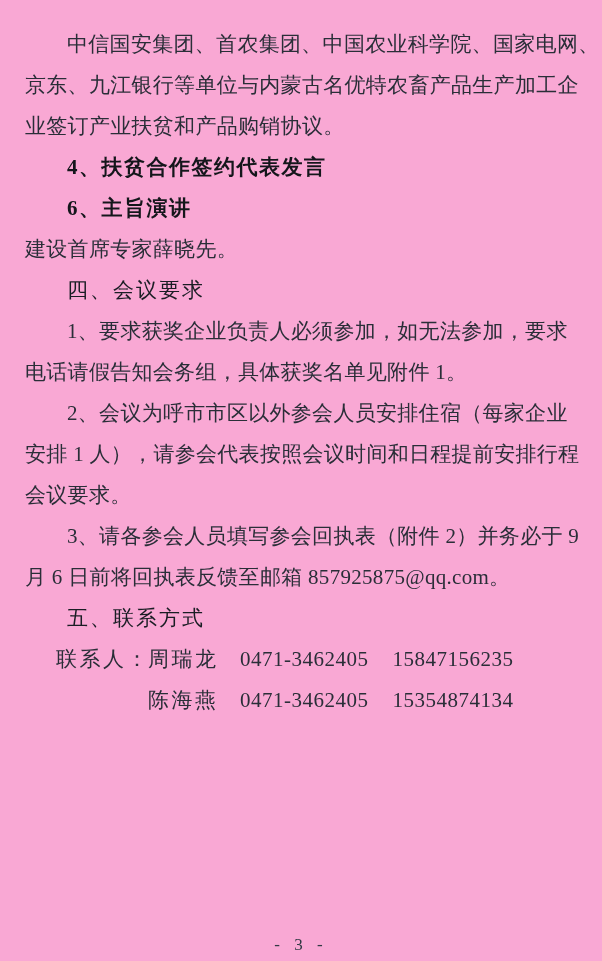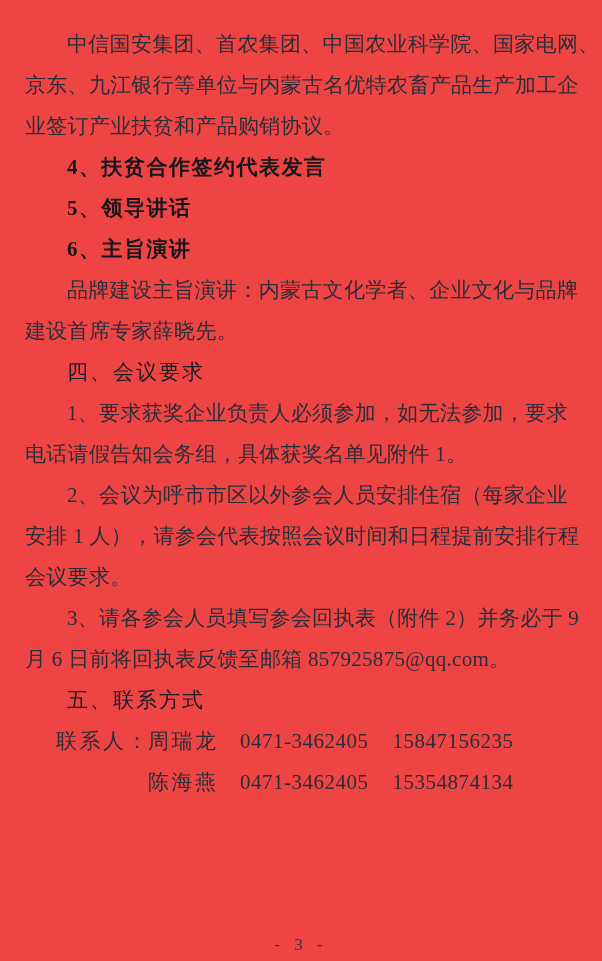--- a/index.html
+++ b/index.html
@@ -6,21 +6,21 @@
     margin: 0;
     padding: 0;
     background: #ffffff;
   }
   .page {
     position: relative;
     width: 602px;
     height: 961px;
     box-sizing: border-box;
     padding: 25px 23px 0 25px;
-    background: #ef4444;
+    background: #f9a8d4;
     font-family: "Liberation Serif", "DejaVu Serif", serif;
     color: #2a2e38;
     overflow: hidden;
   }
   .line {
     height: 41px;
     line-height: 38px;
     font-size: 21px;
     white-space: nowrap;
     letter-spacing: 0.3px;
@@ -74,24 +74,22 @@
 </head>
 <body>
 
 <div class="page">
 
   <div class="line indent">中信国安集团、首农集团、中国农业科学院、国家电网、</div>
   <div class="line">京东、九江银行等单位与内蒙古名优特农畜产品生产加工企</div>
   <div class="line">业签订产业扶贫和产品购销协议。</div>
 
   <div class="line indent kaiti-bold">4、扶贫合作签约代表发言</div>
-  <div class="line indent kaiti-bold">5、领导讲话</div>
   <div class="line indent kaiti-bold">6、主旨演讲</div>
 
-  <div class="line indent">品牌建设主旨演讲：内蒙古文化学者、企业文化与品牌</div>
   <div class="line">建设首席专家薛晓先。</div>
 
   <div class="line indent heiti">四、会议要求</div>
 
   <div class="line indent">1、要求获奖企业负责人必须参加，如无法参加，要求</div>
   <div class="line">电话请假告知会务组，具体获奖名单见附件 1。</div>
 
   <div class="line indent">2、会议为呼市市区以外参会人员安排住宿（每家企业</div>
   <div class="line">安排 1 人），请参会代表按照会议时间和日程提前安排行程</div>
   <div class="line">会议要求。</div>

